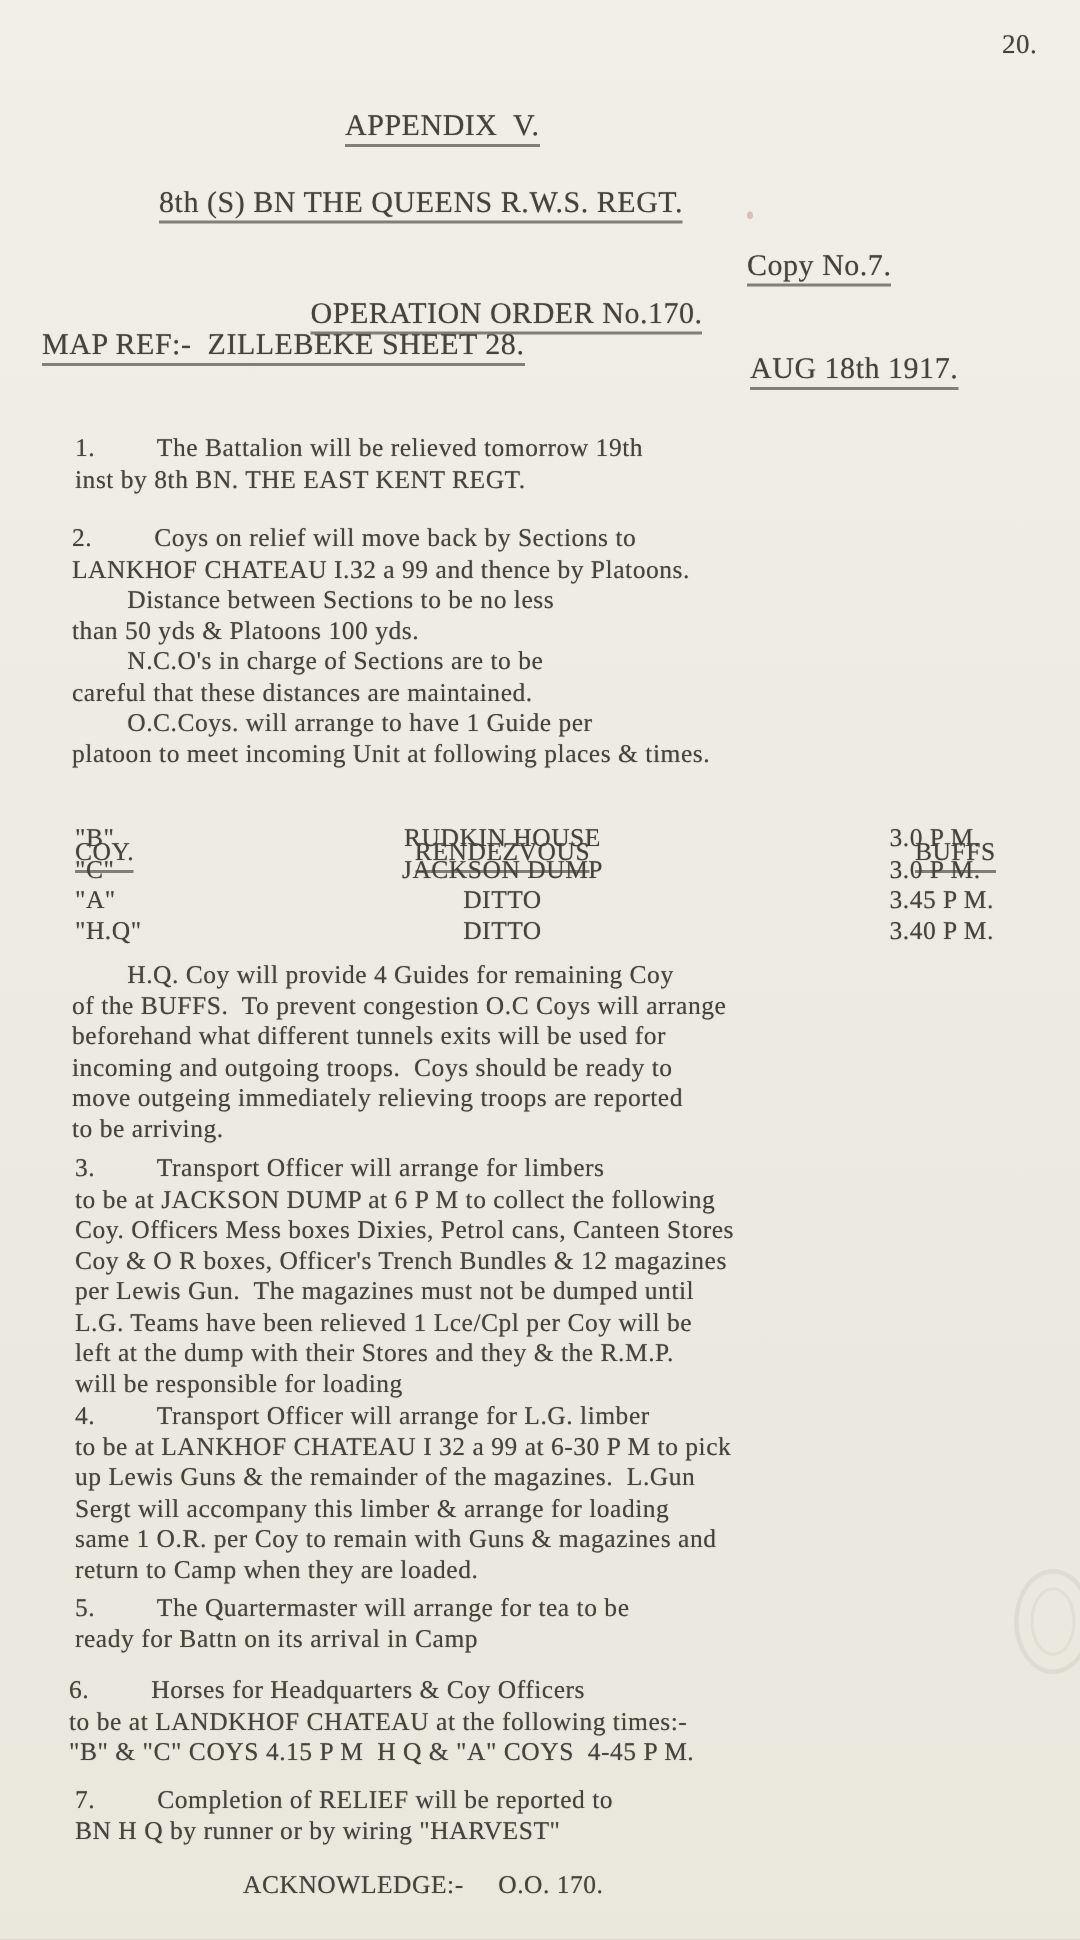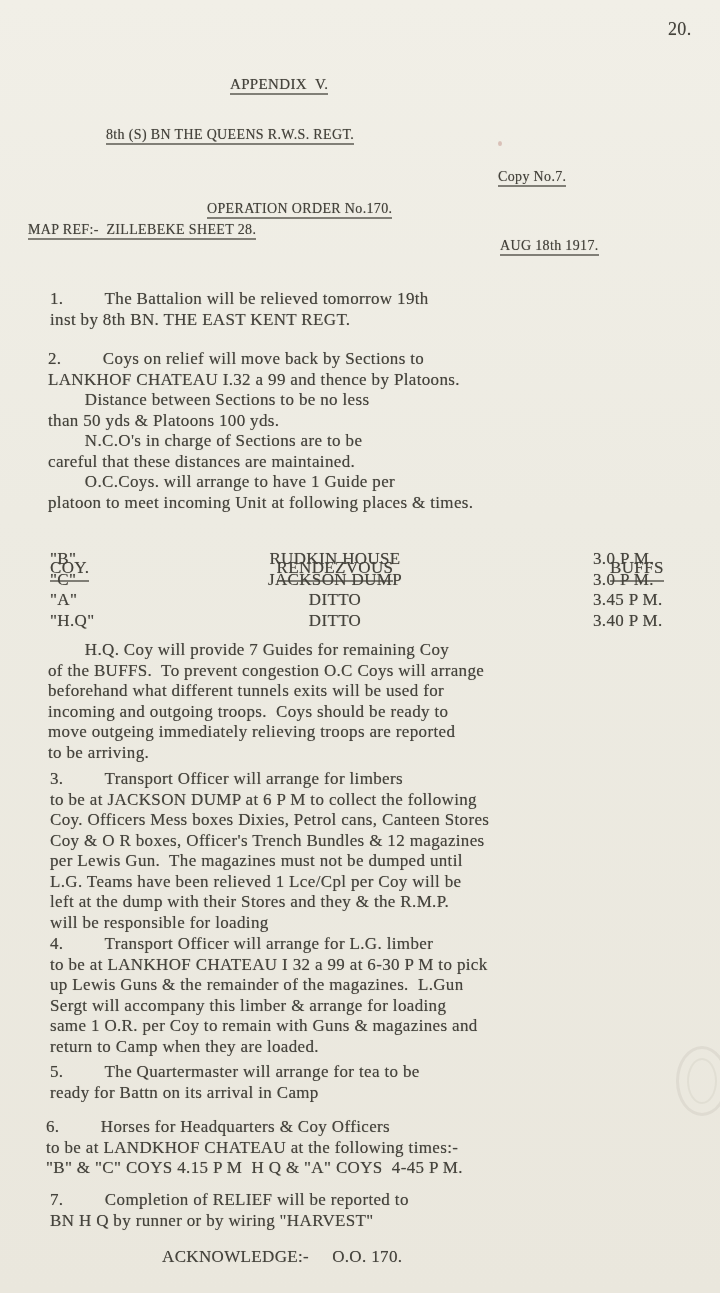--- a/index.html
+++ b/index.html
@@ -14,27 +14,27 @@
     color: #45433c;
   }
   .txt {
     position: absolute;
     white-space: pre;
     font-size: 17px;
     line-height: 20.5px;
     letter-spacing: 0.35px;
     text-shadow: 0 0 0.7px rgba(69,67,60,0.55);
   }
-  .heading { font-size: 14px; }
+  .heading { font-size: 20px; }
   .underline {
     border-bottom: 2px solid rgba(69,67,60,0.65);
     padding-bottom: 1px;
   }
   .pagenum { font-size: 18px; }
-  .appendix { font-size: 15px; }
+  .appendix { font-size: 20px; }
   
   .tbl-row {
     display: grid;
     grid-template-columns: 120px 330px 1fr;
     height: 20.5px;
   }
   .tbl-row .c1 { text-align: left; }
   .tbl-row .c2 { text-align: center; }
   .tbl-row .c3 { padding-left: 93px; }
   .tbl-header { position: absolute; left: 50px; top: 517px; width: 620px; }
@@ -98,21 +98,21 @@
   <div class="txt tbl-header">
     <div class="tbl-row">
       <span class="c1"><span class="cell-inner">COY.</span></span>
       <span class="c2"><span class="cell-inner">RENDEZVOUS</span></span>
       <span class="c3"><span class="cell-inner">BUFFS</span></span>
     </div>
   </div>
 
   <div class="txt tbl-body"><div class="tbl-row"><span class="c1">"B"</span><span class="c2">RUDKIN HOUSE</span><span class="c3">3.0 P M.</span></div><div class="tbl-row"><span class="c1">"C"</span><span class="c2">JACKSON DUMP</span><span class="c3">3.0 P M.</span></div><div class="tbl-row"><span class="c1">"A"</span><span class="c2">DITTO</span><span class="c3">3.45 P M.</span></div><div class="tbl-row"><span class="c1">"H.Q"</span><span class="c2">DITTO</span><span class="c3">3.40 P M.</span></div></div>
 
-  <div class="txt" style="left:48px; top:640px;">        H.Q. Coy will provide 7 Guides for remaining Coy
+  <div class="txt" style="left:48px; top:640px;">        H.Q. Coy will provide 4 Guides for remaining Coy
 of the BUFFS.  To prevent congestion O.C Coys will arrange
 beforehand what different tunnels exits will be used for
 incoming and outgoing troops.  Coys should be ready to
 move outgeing immediately relieving troops are reported
 to be arriving.</div>
 
   <div class="txt" style="left:50px; top:769px;">3.         Transport Officer will arrange for limbers
 to be at JACKSON DUMP at 6 P M to collect the following
 Coy. Officers Mess boxes Dixies, Petrol cans, Canteen Stores
 Coy &amp; O R boxes, Officer's Trench Bundles &amp; 12 magazines

